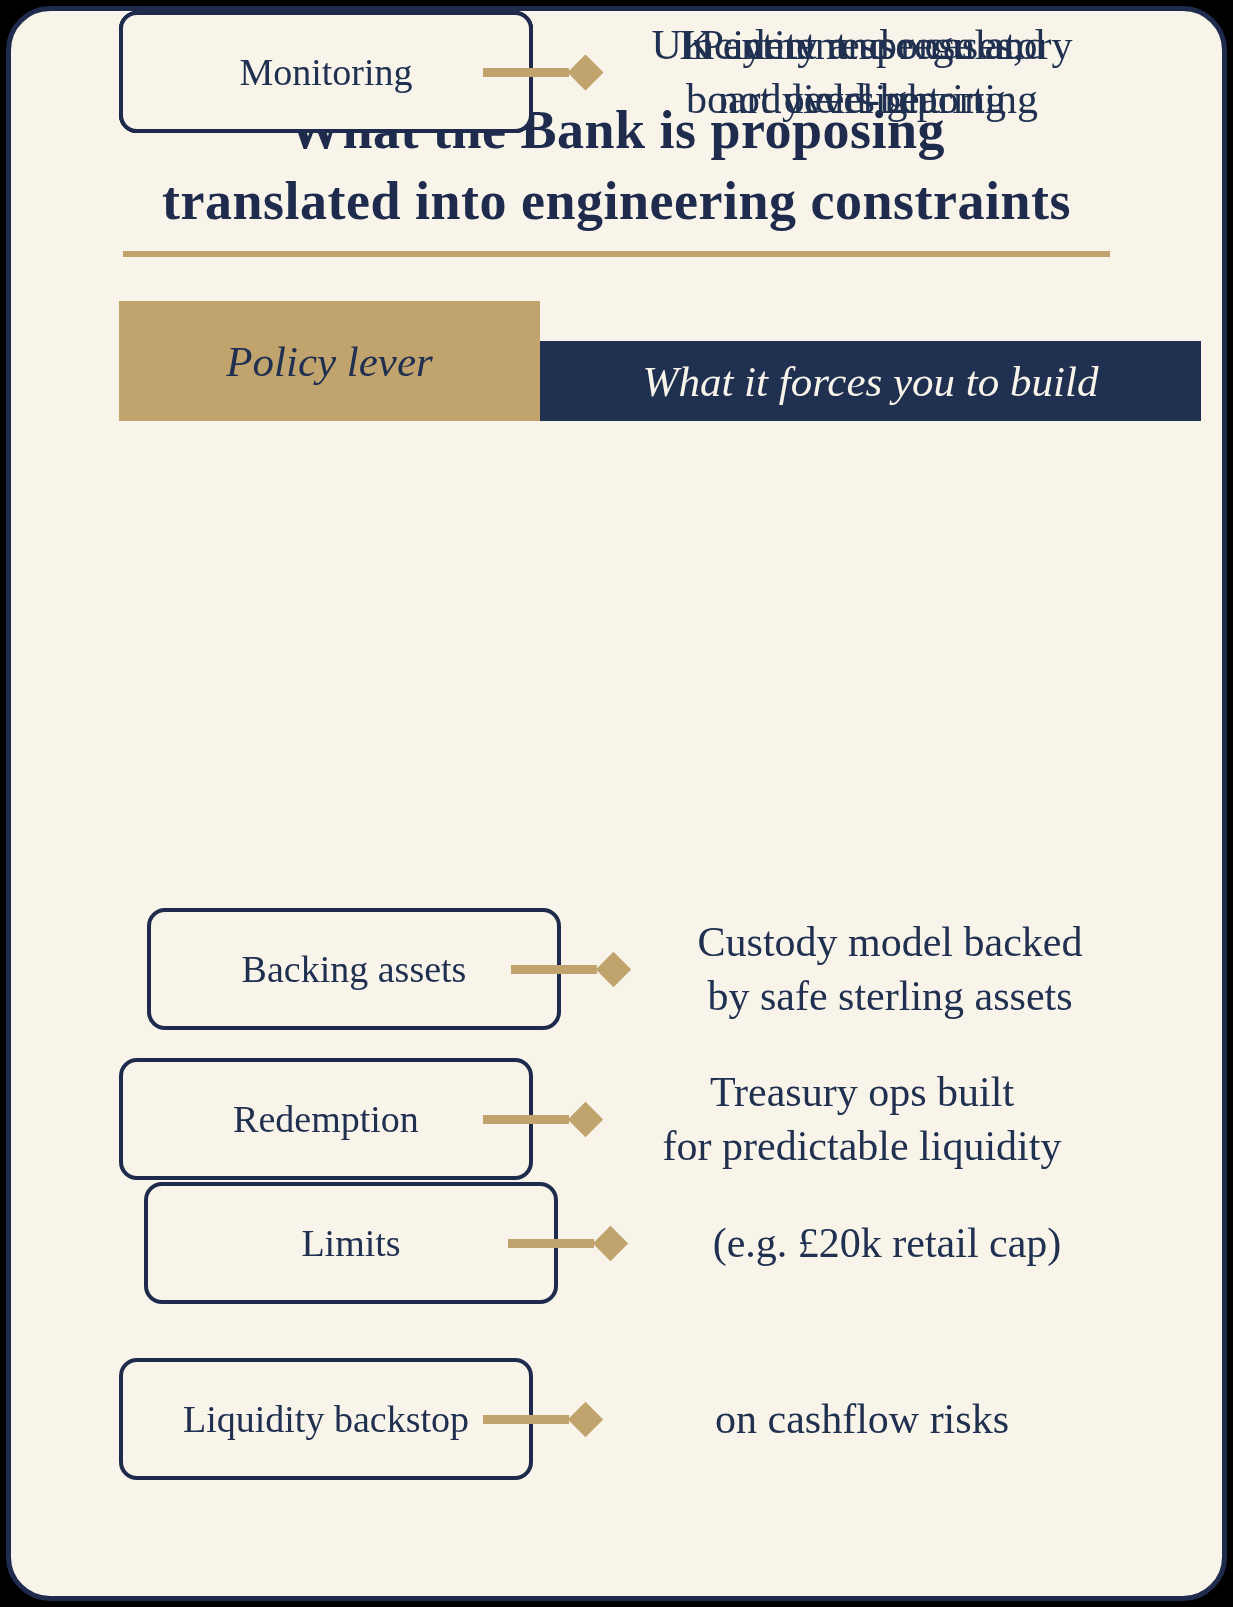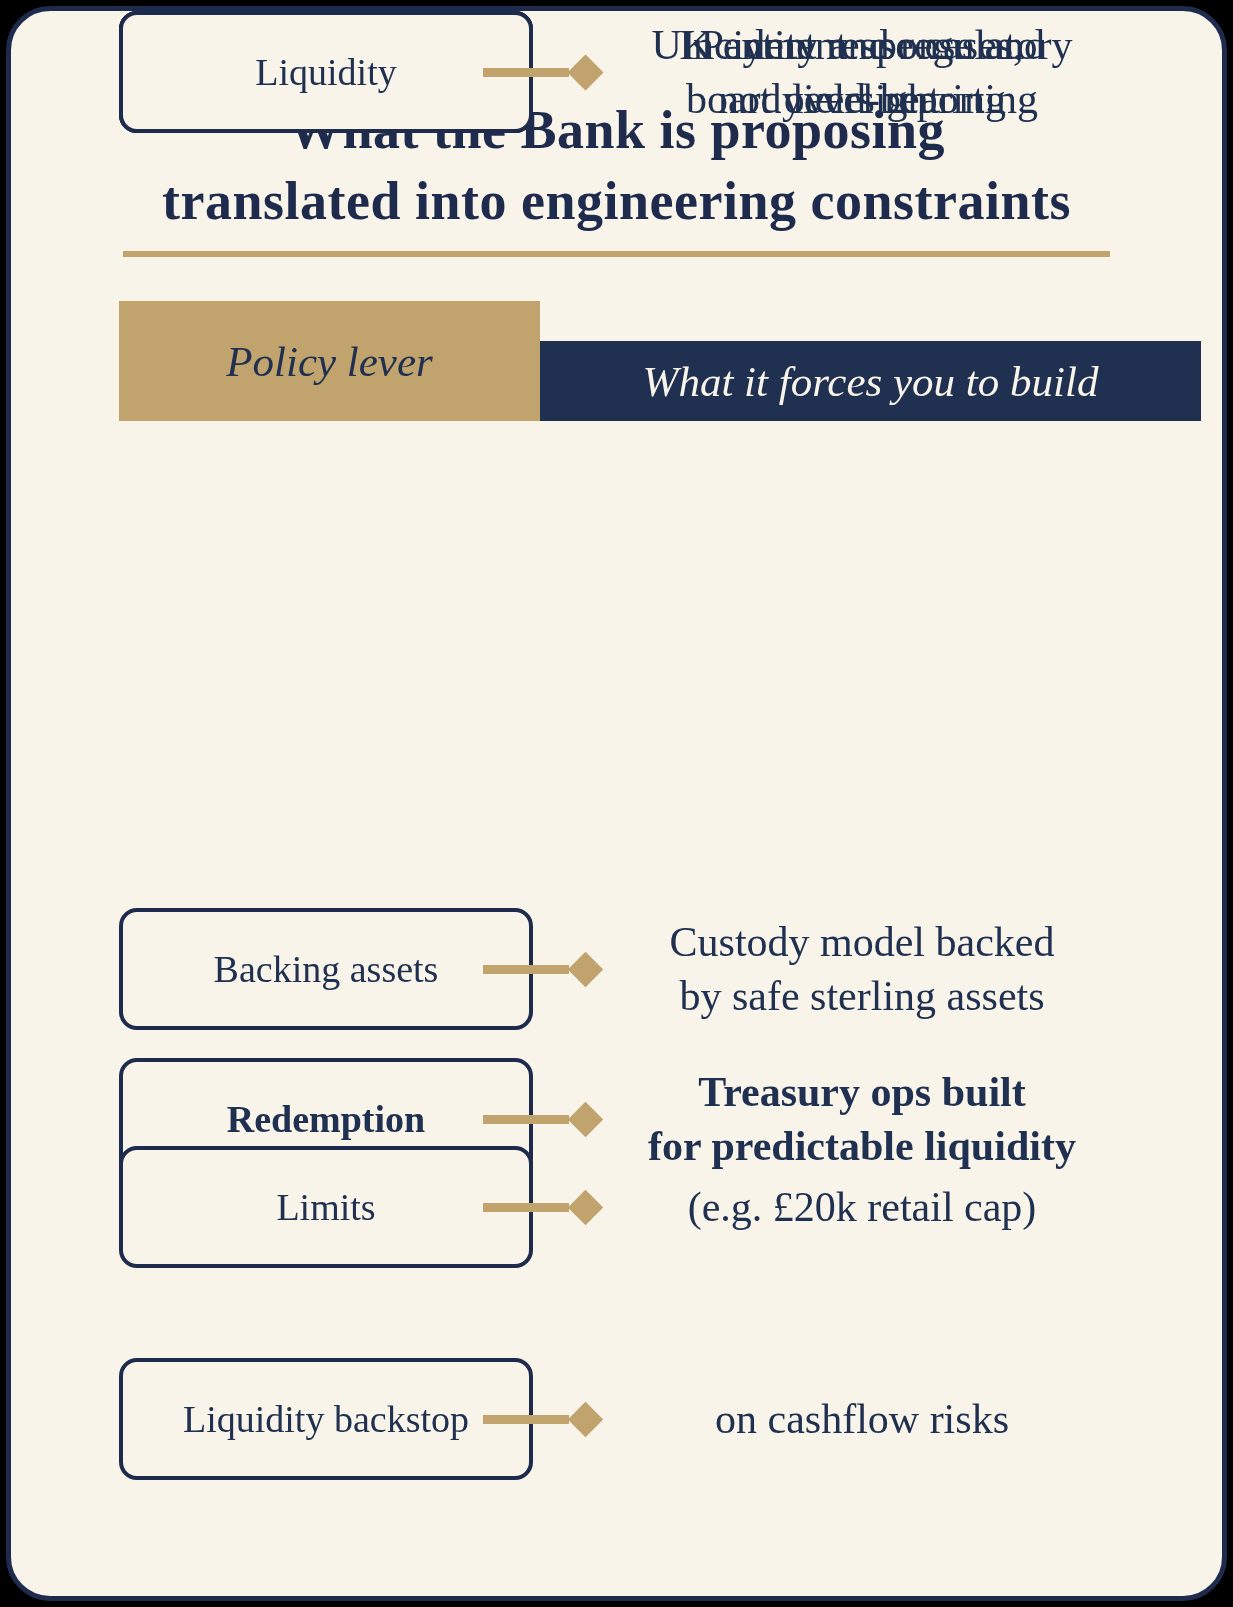--- a/index.html
+++ b/index.html
@@ -50,23 +50,23 @@
   }
   .col-head.navy{
     flex:1;background:var(--navy-deep);color:var(--cream);margin-top:40px;
   }
   .row{
     position:absolute;left:0;right:0;height:122px;
   }
   .row:nth-of-type(1){top:447px;}
   .row:nth-of-type(2){top:597px;}
   .row:nth-of-type(3){top:747px;}
-  .row:nth-of-type(4){top:897px;}
-  .row:nth-of-type(5){top:1047px;font-weight:bold;}
-  .row:nth-of-type(6){top:1135px;}
+  .row:nth-of-type(4){top:897px;margin-left:28px;}
+  .row:nth-of-type(5){top:1047px;}
+  .row:nth-of-type(6){top:1171px;margin-left:25px;}
   .row:nth-of-type(7){top:1347px;}
   .lever-box{
     position:absolute;left:108px;top:0;
     width:406px;height:114px;
     border:4px solid var(--navy);
     border-radius:18px;
     background:var(--cream);
     display:flex;align-items:center;justify-content:center;
     font-size:38px;color:var(--navy-deep);
   }
@@ -158,21 +158,21 @@
     <div class="lever-box">Local presence</div>
     <div class="connector-bar"></div>
     <div class="connector-diamond"></div>
     <div class="build-text">
       <div>UK entity and regulatory</div>
       <div>oversight</div>
     </div>
   </div>
 
   <div class="row">
-    <div class="lever-box">Liquidity</div>
+    <div class="lever-box">Monitoring</div>
     <div class="connector-bar"></div>
     <div class="connector-diamond"></div>
     <div class="build-text">
       <div>Incident response and</div>
       <div>board level reporting</div>
     </div>
   </div>
 
 </div>
 

